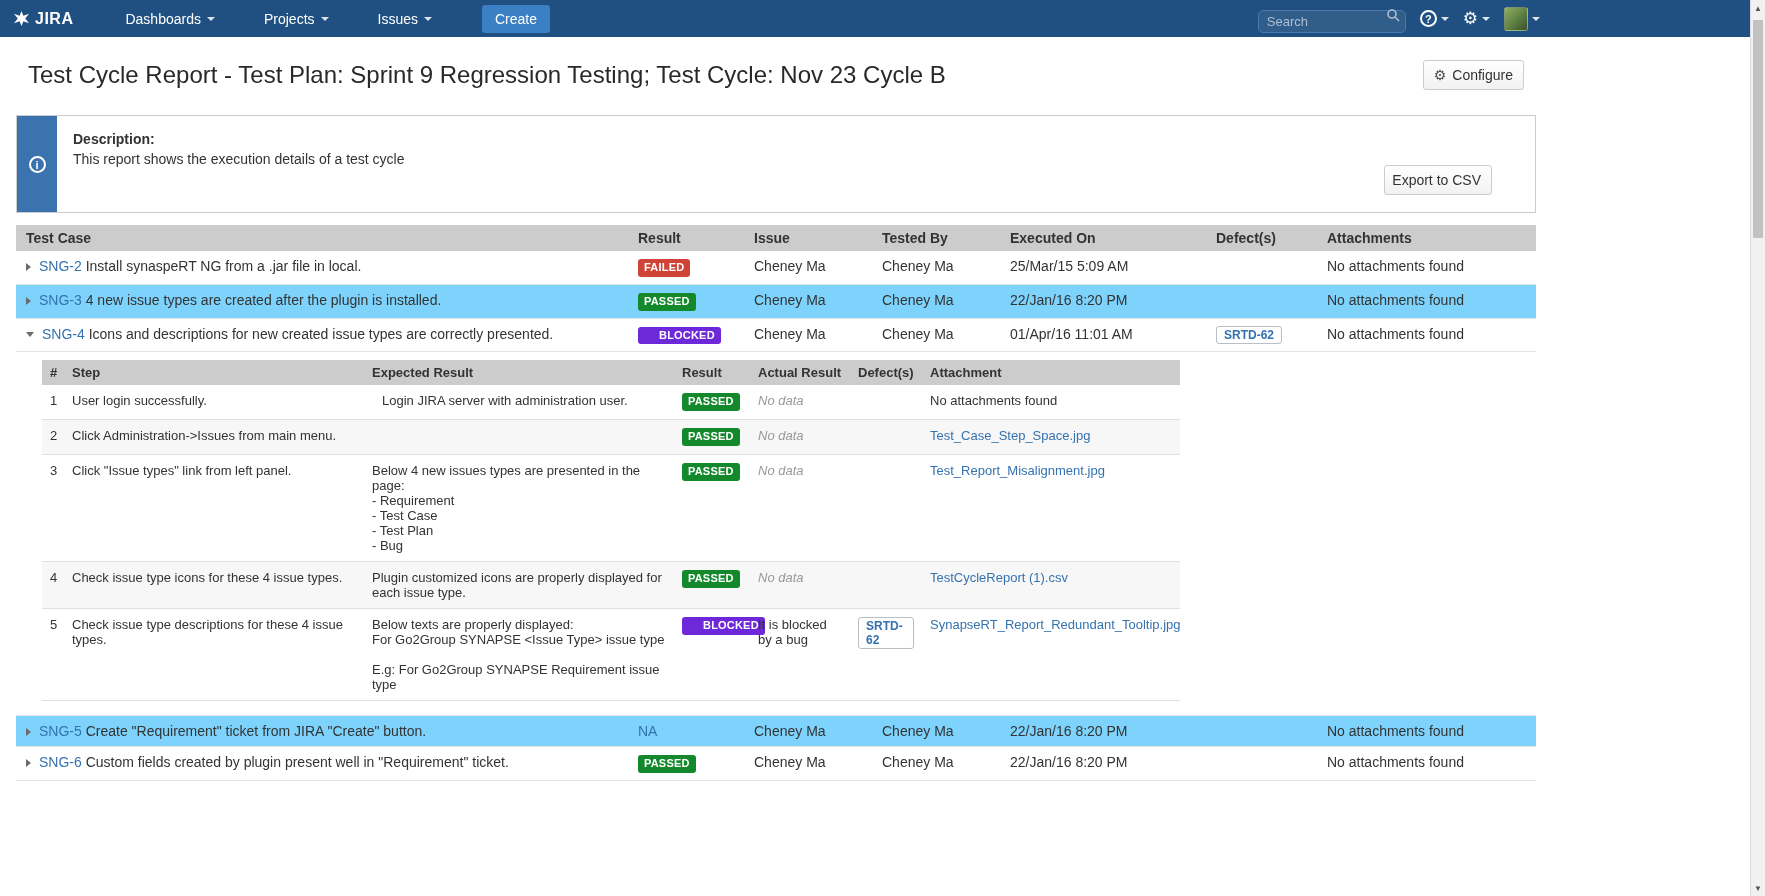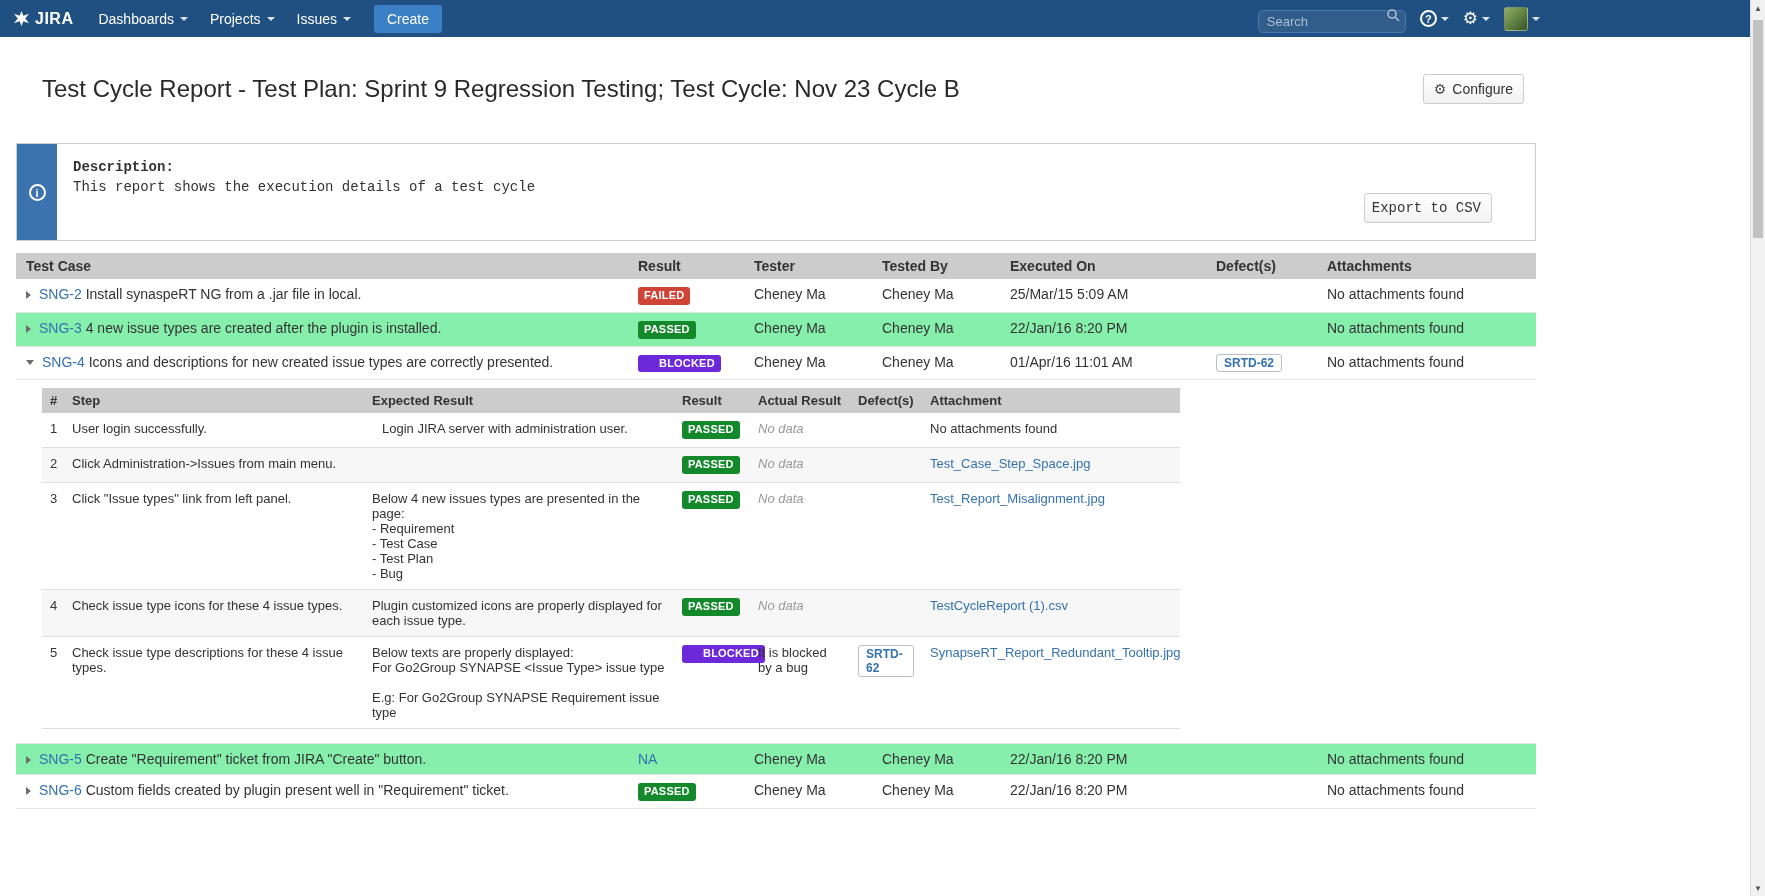--- a/index.html
+++ b/index.html
@@ -15,21 +15,21 @@
 
   
   .topnav {
     height: 37px;
     background: #205081;
     display: flex;
     align-items: center;
     position: relative;
     width: 100%;
   }
-  .nav-left { display: flex; align-items: center; padding-left: 14px; height: 100%; }
+  .nav-left { display: flex; align-items: center; padding-left: 14px; height: 100%; gap: 27px; }
   .brand {
     display: flex; align-items: center; gap: 6px;
     color: #fff; font-weight: bold; font-size: 16px; letter-spacing: .5px;
     margin-right: 14px; cursor: pointer; text-decoration: none;
   }
   .nav-item {
     color: #fff; font-size: 14px; padding: 0 11px; height: 100%;
     display: flex; align-items: center; gap: 6px; cursor: pointer;
   }
   .caret {
@@ -72,52 +72,52 @@
   }
 
   
   .container { width: 1520px; margin-left: 16px; }
 
   
   .page-head {
     display: flex; align-items: center; justify-content: space-between;
     padding: 22px 12px 24px 10px;
   }
-  .page-title { font-size: 24px; font-weight: normal; color: #292929; margin: 16px; }
+  .page-title { font-size: 24px; font-weight: normal; color: #292929; margin: 2px; }
   .aui-btn {
     display: inline-flex; align-items: center; gap: 6px;
     background: linear-gradient(#ffffff, #f2f2f2);
     border: 1px solid #ccc; border-radius: 3px;
     color: #333; font-size: 14px; padding: 6px 10px;
     cursor: pointer; font-family: inherit;
   }
   .btn-gear { font-size: 14px; line-height: 1; color: #4a4a4a; }
 
   
   .desc-panel { display: flex; border: 1px solid #ccc; min-height: 98px; }
   .strip {
     width: 40px; background: #3b73af; flex: none;
     display: flex; justify-content: center; padding-top: 40px;
   }
   .info-circle {
     width: 17px; height: 17px; border: 2px solid #fff; border-radius: 50%;
     color: #fff; font-size: 11px; font-weight: bold;
     display: flex; align-items: center; justify-content: center;
   }
-  .desc-body { flex: 1; position: relative; padding: 15px 16px; font-family: Liberation Mono, monospace; }
+  .desc-body { flex: 1; position: relative; padding: 15px 16px; }
   .desc-heading { font-weight: bold; font-size: 14px; }
   .desc-text { font-size: 14px; margin-top: 4px; }
   .export-btn { position: absolute; right: 43px; bottom: 17px; padding-left: 7px; }
 
   
   .report-table { margin-top: 12px; font-size: 14px; }
   .thead { display: flex; background: #ccc; font-weight: bold; }
   .thead .cell { padding: 5px 10px; }
   .trow { display: flex; border-bottom: 1px solid #e5e5e5; background: #fff; }
-  .trow.alt { background: #86efac; }
+  .trow.alt { background: #7dd3fc; }
   .trow .cell { padding: 7px 10px; }
   .c-case  { width: 612px; display: flex; align-items: flex-start; gap: 8px; padding-left: 14px; }
   .c-result { width: 116px; }
   .c-tester { width: 128px; }
   .c-testedby { width: 128px; }
   .c-exec { width: 206px; }
   .c-defects { width: 111px; }
   .c-attach { flex: 1; }
   .chev-right {
     flex: none; width: 0; height: 0; margin-top: 5px; cursor: pointer;
@@ -248,21 +248,21 @@
       <div class="desc-heading">Description:</div>
       <div class="desc-text">This report shows the execution details of a test cycle</div>
       <button class="aui-btn export-btn">Export to CSV</button>
     </div>
   </div>
 
   <div class="report-table">
     <div class="thead">
       <div class="cell c-case">Test Case</div>
       <div class="cell c-result">Result</div>
-      <div class="cell c-tester">Tester</div>
+      <div class="cell c-tester">Issue</div>
       <div class="cell c-testedby">Tested By</div>
       <div class="cell c-exec">Executed On</div>
       <div class="cell c-defects">Defect(s)</div>
       <div class="cell c-attach">Attachments</div>
     </div>
 
     <div class="trow">
       <div class="cell c-case">
         <span class="chev-right"></span>
         <span>

